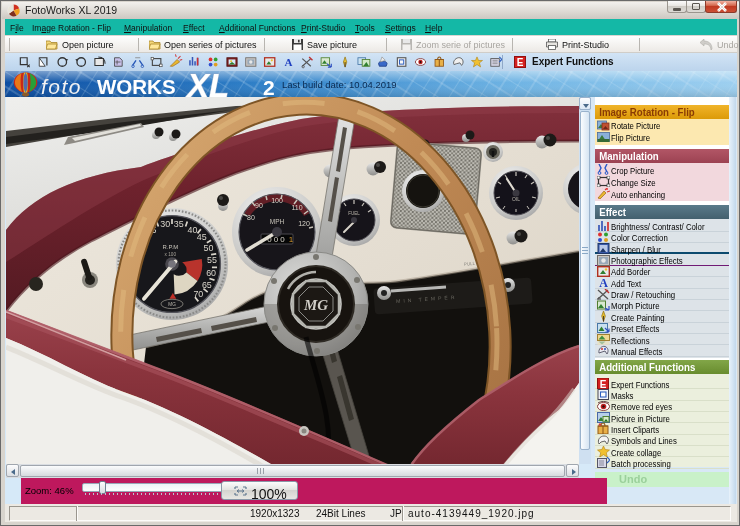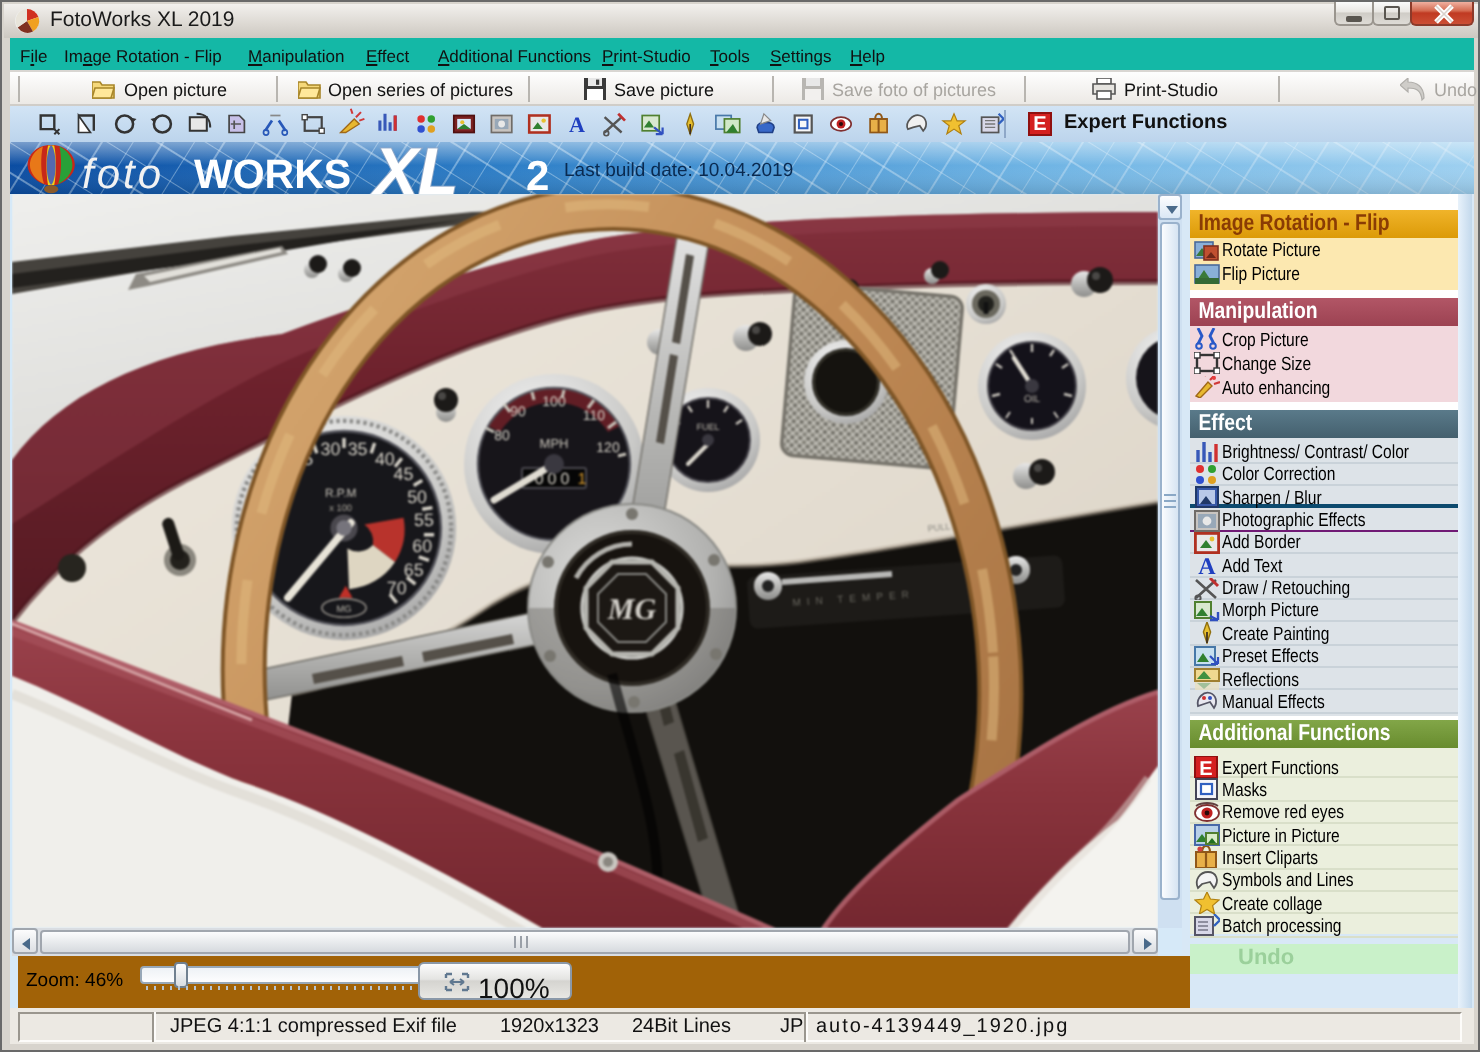--- a/index.html
+++ b/index.html
@@ -37,21 +37,21 @@
 .sthumb { position:absolute; background:linear-gradient(90deg,#fbfcfd,#d6dade); border:1px solid #a0a6ae; border-radius:2px; }
 #hscroll .sthumb { background:linear-gradient(#fbfcfd,#d6dade); }
 .sgrip { position:absolute; background:#9aa0a8; }
 #sidebar { left:590px; top:96px; width:146px; height:407px; background:#d8e8f6; font-size:11px; color:#000; }
 .panel { position:absolute; left:4px; width:134px; }
 .phead { font-weight:bold; font-size:11.5px; height:14px; }
 .phead i { font-style:normal; display:inline-block; padding:1px 0 0 5px; transform:scaleX(0.84); transform-origin:0 0; white-space:nowrap; }
 .prow { position:absolute; left:4px; width:134px; height:11.3px; }
 .prow span { position:absolute; left:16px; top:0.5px; white-space:nowrap; font-size:9.5px; transform:scaleX(0.82); transform-origin:0 0; }
 .prow svg { position:absolute; left:2px; top:0; }
-#footerbar { left:8px; top:477px; width:586px; height:26px; background:#a16207; font-size:9.5px; color:#000; }
+#footerbar { left:20px; top:477px; width:586px; height:26px; background:#be185d; font-size:9.5px; color:#000; }
 .fbtn { position:absolute; top:3px; height:19px; white-space:nowrap; background:linear-gradient(#fcfcfc,#e4e4e2 45%,#d5d4d0 50%,#e8e7e3); border:1px solid #8a98a8; border-radius:3px; font-size:14px; color:#111; text-align:center; }
 </style>
 </head>
 <body>
 <div id="win">
   <div class="abs" id="titlebar"></div>
   <svg class="abs" style="left:6px;top:3px" width="13" height="13" viewBox="0 0 13 13">
       <circle cx="6.5" cy="6.5" r="6" fill="#f0f0ee"></circle>
       <path d="M6.5 6.5 L6.5 0.5 A6 6 0 0 1 12.2 4.5 Z" fill="#d03020"></path>
       <path d="M6.5 6.5 L12.2 4.5 A6 6 0 0 1 9.5 11.8 Z" fill="#f0a020"></path>
@@ -102,21 +102,21 @@
         <rect x="6" y="0.8" height="2.6" width="1.6" fill="#3a3a3a"></rect>
         <rect x="1.5" y="5.5" width="8" height="5.5" fill="#fff"></rect>
       </svg>
     <span class="tbtxt" style="left:302px;top:3.5px">Save picture</span>
     <div class="tbsep" style="left:381px"></div>
     <svg class="abs" style="left:396px;top:3px" width="11" height="11" viewBox="0 0 11 11">
         <path d="M0 0 H11 V11 H0 Z" fill="#b8b6b2"></path>
         <rect x="2" y="0" width="7" height="4" fill="#e8e8e8"></rect>
         <rect x="1.5" y="5.5" width="8" height="5.5" fill="#f2f0ee"></rect>
       </svg>
-    <span class="tbtxt gray" style="left:411px;top:3.5px">Save foto of pictures</span>
+    <span class="tbtxt gray" style="left:411px;top:3.5px">Zoom serie of pictures</span>
     <div class="tbsep" style="left:507px"></div>
     <svg class="abs" style="left:541px;top:3px" width="12" height="11" viewBox="0 0 12 11">
         <rect x="2.5" y="0" width="7" height="3" fill="#fff" stroke="#555" stroke-width="0.8"></rect>
         <path d="M0.5 3 H11.5 V8 H0.5 Z" fill="#e6e4e0" stroke="#555" stroke-width="0.8"></path>
         <rect x="2.5" y="6.5" width="7" height="4" fill="#fff" stroke="#555" stroke-width="0.8"></rect>
       </svg>
     <span class="tbtxt" style="left:557px;top:3.5px">Print-Studio</span>
     <div class="tbsep" style="left:634px"></div>
     <svg class="abs" style="left:695px;top:3px" width="14" height="12" viewBox="0 0 14 12">
         <path d="M12 10 C12 4 8 2 4 2 L4 0 L0 3.5 L4 7 L4 5 C8 5 10.5 6 11 11 Z" fill="#cfcdc9" stroke="#b0aeaa" stroke-width="0.6"></path>
@@ -833,19 +833,18 @@
         </svg>
       <span class="abs" style="left:29px;top:4px">100%</span>
     </div>
   </div>
   <div class="abs" id="statusbar">
     <div class="abs" style="left:4px;top:2px;width:722px;height:15px;border:1px solid;border-color:#9a968e #fdfcfa #fdfcfa #9a968e;background:#ece9e3"></div>
     <div class="abs" style="left:71px;top:2px;width:1px;height:15px;background:#9a968e"></div>
     <div class="abs" style="left:72px;top:2px;width:1px;height:15px;background:#fdfcfa"></div>
     <div class="abs" style="left:397px;top:2px;width:1px;height:15px;background:#9a968e"></div>
     <div class="abs" style="left:398px;top:2px;width:1px;height:15px;background:#fdfcfa"></div>
-    <span class="abs" style="left:80px;top:4px">JPEG 4:1:1 compressed Exif file</span>
     <span class="abs" style="left:245px;top:4px">1920x1323</span>
     <span class="abs" style="left:311px;top:4px">24Bit Lines</span>
     <span class="abs" style="left:385px;top:4px">JP</span>
     <span class="abs" style="left:403px;top:4px;letter-spacing:1px">auto-4139449_1920.jpg</span>
   </div>
 </div>
 
 </body></html>

